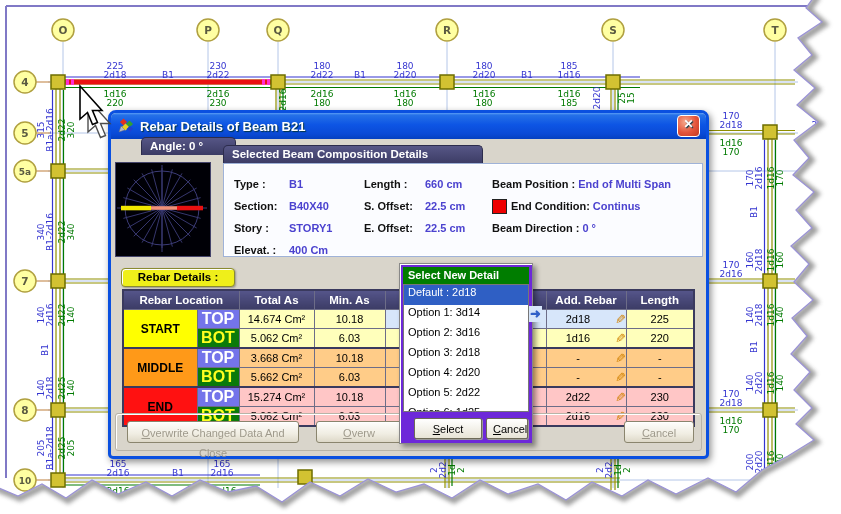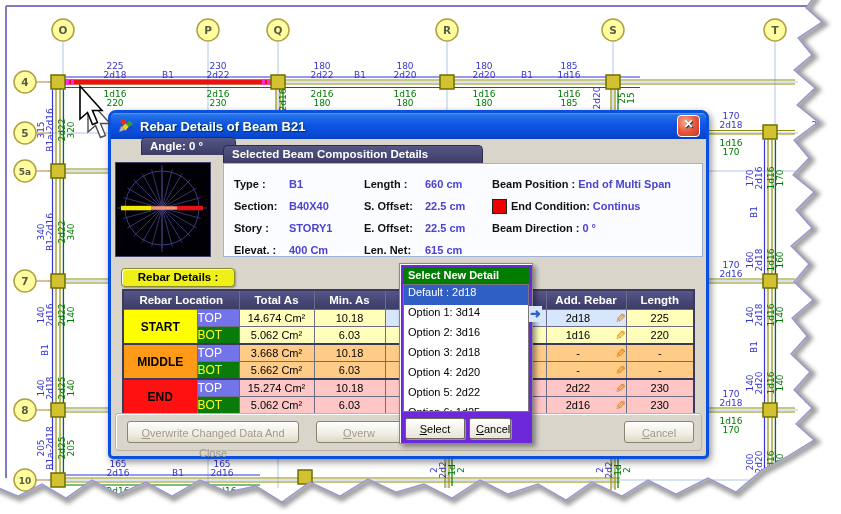--- a/index.html
+++ b/index.html
@@ -43,21 +43,21 @@
        font-weight:bold;font-size:11.5px;line-height:17px;text-align:center;color:#000;}
 
   
   #tbl-wrap{position:absolute;left:11px;top:176px;}
   table.rebar{border-collapse:collapse;table-layout:fixed;font-size:11px;}
   table.rebar td,table.rebar th{border:1px solid #6d6d88;padding:0;height:16px;overflow:hidden;white-space:nowrap;}
   table.rebar{border:2px solid #3a3a5e;}
   table.rebar th{background:linear-gradient(180deg,#55558a,#3c3c66);color:#fff;font-weight:bold;height:18px;font-size:11.5px;}
   tr.gsep td{border-top:2px solid #3a3a5e;}
   td.grp{font-weight:bold;font-size:12px;text-align:center;}
-  td.pos{font-weight:normal;text-align:left;font-size:12px;}
+  td.pos{font-weight:bold;text-align:center;font-size:16px;}
   td.num{text-align:center;color:#000;}
   td.addc{padding:0;}
   .addflex{display:flex;align-items:center;height:100%;}
   .addflex .v{flex:1;text-align:center;}
   .pencil{flex:0 0 16px;color:#d08000;font-size:13px;line-height:13px;transform:scaleX(-1);cursor:pointer;}
 
   
   #btn-panel{position:absolute;left:4px;top:300px;width:585px;height:36px;
        border:1px solid #b8b4a8;border-radius:3px;box-shadow:inset 1px 1px 0 #fff;}
   .xpbtn{position:absolute;top:7px;height:22px;border:1px solid #8a856e;border-radius:3px;
@@ -75,21 +75,21 @@
        border:1px solid #888;box-shadow:inset 1px 1px 0 #fff, 3px 3px 5px rgba(0,0,0,.40);z-index:30;padding:3px;box-sizing:border-box;}
   #popup-hdr{background:#007d00;color:#fff;font-weight:bold;font-size:11px;line-height:17px;height:17px;padding-left:5px;}
   #popup-list{background:#fff;border:1px solid #777;height:126px;overflow:hidden;}
   .opt{font-size:11px;line-height:14px;height:20px;padding-left:4px;color:#000;cursor:pointer;white-space:nowrap;}
   .opt.sel{background:#2f5fc4;color:#fff;}
   #popup-btns{position:absolute;left:3px;bottom:4px;width:128px;display:flex;}
   .pbtn{height:21px;border:1px solid #6e6a58;border-radius:2px;background:linear-gradient(180deg,#fff,#e8e4d6);
        font-size:11px;cursor:pointer;box-shadow:1px 1px 0 #999;}
   .pbtn span{display:block;line-height:19px;text-align:center;font-weight:normal;}
   .pbtn span::first-letter{text-decoration:underline;}
-  #pbtn-select{width:60px;margin-left:2px;}
+  #pbtn-select{width:68px;margin-left:11px;}
   #pbtn-cancel{width:42px;margin-left:4px;}
 
   #sel-arrow{position:absolute;left:529px;top:306px;z-index:31;color:#3060c8;font-size:13px;
        font-weight:bold;background:#d7e6fa;padding:0 1px;line-height:16px;}
 
   #cursor-layer{position:absolute;left:0;top:0;width:841px;height:514px;z-index:40;pointer-events:none;}
 </style>
 </head>
 <body>
 
@@ -449,24 +449,20 @@
             <span class="val">660 cm</span>
           </div>
           <div class="comp-row">
             <span class="lbl">S. Offset:</span>
             <span class="val">22.5 cm</span>
           </div>
           <div class="comp-row">
             <span class="lbl">E. Offset:</span>
             <span class="val">22.5 cm</span>
           </div>
-          <div class="comp-row">
-            <span class="lbl">Len. Net:</span>
-            <span class="val">615 cm</span>
-          </div>
         </div>
       <div id="comp-c3" class="comp-col">
           <div class="comp-row">
             <span class="lbl">Beam Position :</span>
             <span class="val">End of Multi Span</span>
           </div>
           <div class="comp-row">
             <span class="swatch" style="background: rgb(238, 0, 0);"></span>
             <span class="lbl">End  Condition:</span>
             <span class="val">Continus</span>

